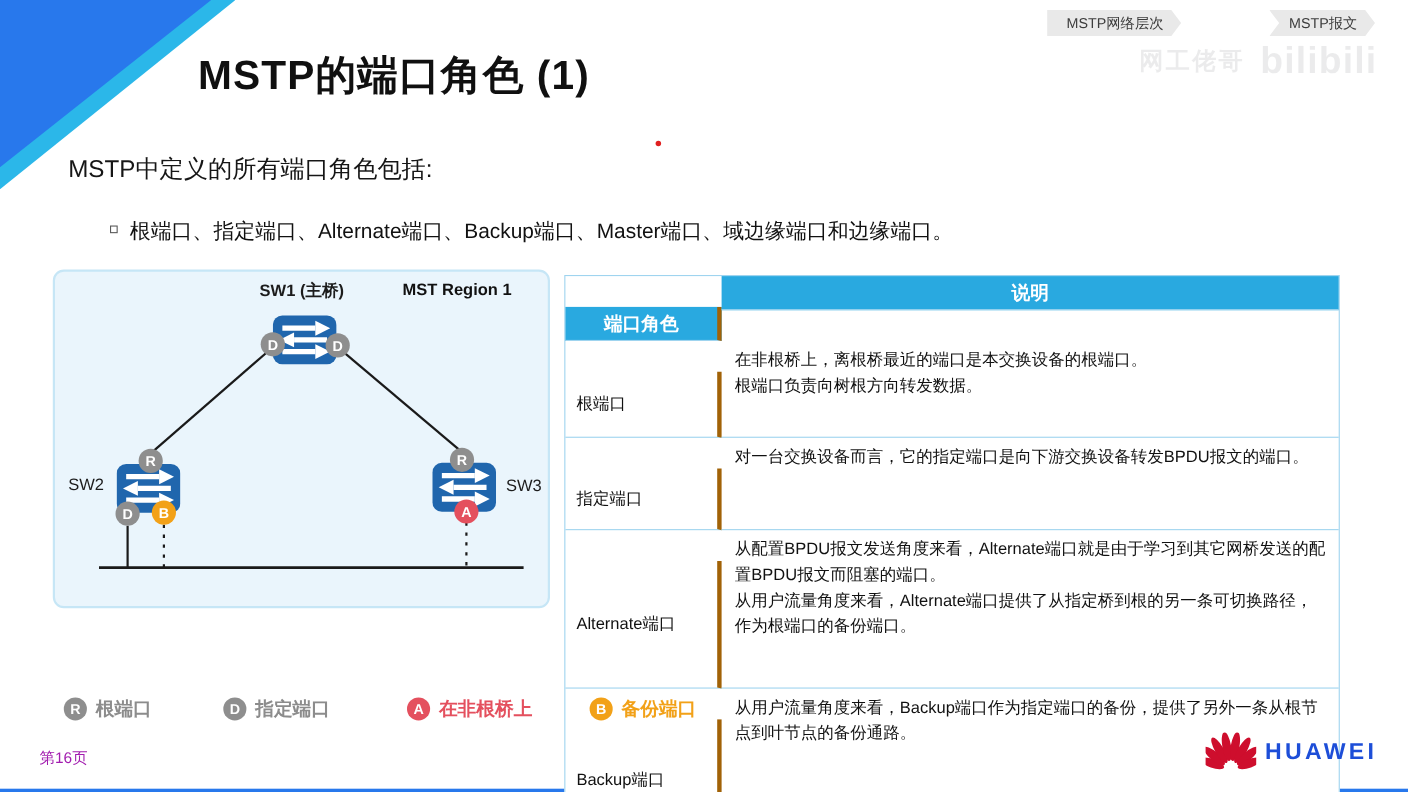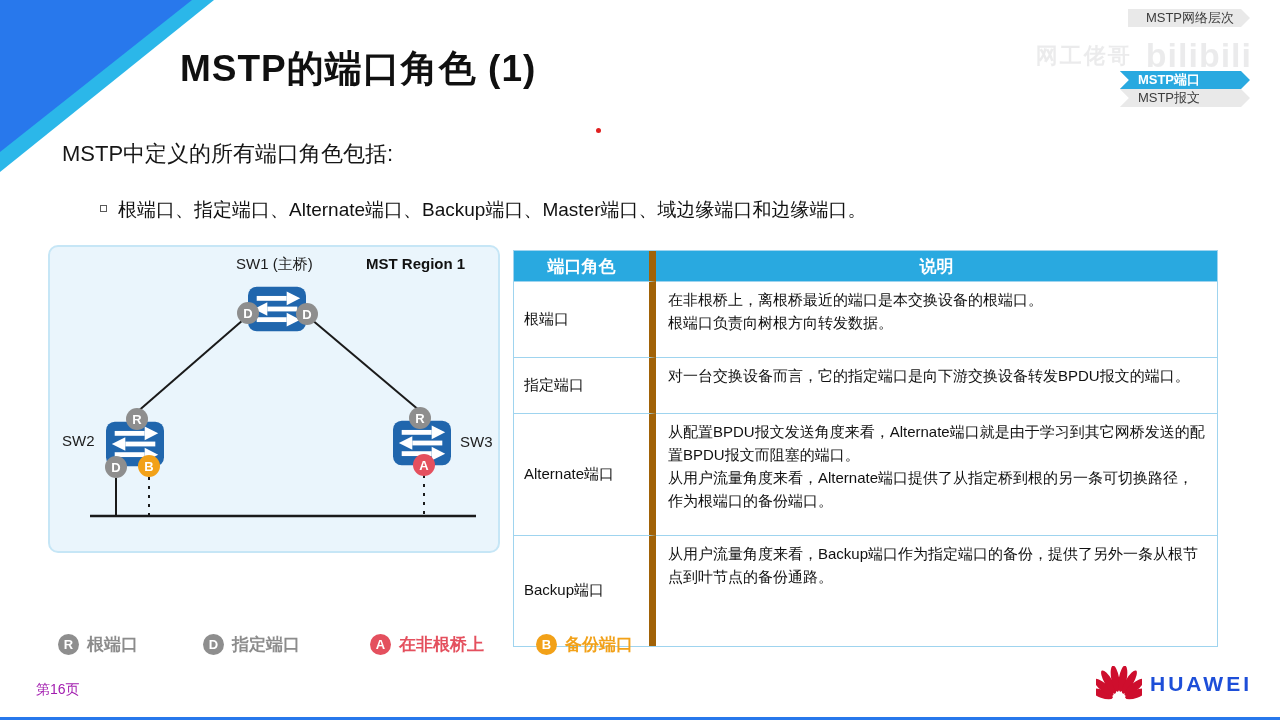--- a/index.html
+++ b/index.html
@@ -8,21 +8,21 @@
     position:relative; overflow:hidden; background:#ffffff;
     font-family:"Liberation Sans","DejaVu Sans",sans-serif; color:#1a1a1a;
   }
   
   .corner-cyan { position:absolute; left:0; top:0; width:214px; height:172px;
     background:#2bb7e9; clip-path:polygon(0 0,214px 0,0 172px); }
   .corner-blue { position:absolute; left:0; top:0; width:192px; height:152px;
     background:#2878ec; clip-path:polygon(0 0,192px 0,0 152px); }
   .bottom-bar { position:absolute; left:0; bottom:0; width:100%; height:3px; background:#2878ec; }
   
-  .breadcrumb { position:absolute; top:9px; right:30px; display:flex; height:24px; font-size:13px;flex-direction:column; }
+  .breadcrumb { position:absolute; top:9px; right:30px; display:flex; height:24px; font-size:13px; }
   .crumb { display:flex; align-items:center; padding:0 16px 0 18px; background:#e9e9e9; color:#3c3c3c;
     margin-left:-8px; white-space:nowrap;
     clip-path:polygon(0 0,calc(100% - 9px) 0,100% 50%,calc(100% - 9px) 100%,0 100%,9px 50%); }
   .crumb:first-child { margin-left:0; clip-path:polygon(0 0,calc(100% - 9px) 0,100% 50%,calc(100% - 9px) 100%,0 100%); }
   .crumb.active { background:#29a9e0; color:#fff; font-weight:bold;margin-top:44px; }
   
   .watermark { position:absolute; top:36px; right:28px; display:flex; align-items:center; gap:14px;
     opacity:.10; color:#44484c; pointer-events:none; }
   .watermark .wm-cn { font-size:22px; font-weight:800; letter-spacing:2px; }
   .watermark .wm-logo { font-size:34px; font-weight:800; letter-spacing:1px; }
@@ -40,21 +40,21 @@
   .region-label { position:absolute; font-size:15px; font-weight:bold; color:#111; white-space:nowrap; }
   .switch { position:absolute; width:58px; height:46px; }
   .badge { position:absolute; width:22px; height:22px; border-radius:50%;
     display:flex; align-items:center; justify-content:center;
     color:#fff; font-size:13px; font-weight:bold; }
   .badge.gray { background:#8e8e8e; } .badge.orange { background:#f2a118; } .badge.red { background:#e4505e; }
   
   .role-table { position:absolute; left:513px; top:250px; width:705px;
     border:1px solid #9fd4ef; background:#fff; display:grid; grid-template-columns:142px 1fr; }
   .cell { border-bottom:1px solid #9fd4ef; }
-  .cell.col1 { border-right:7px solid #a16207; }
+  .cell.col1 { border-right:4px solid #a16207;margin-top:28px; }
   .thead { background:#29a9e0; color:#fff; font-weight:bold; font-size:17px;
     display:flex; align-items:center; justify-content:center; height:31px; }
   .role-cell { display:flex; align-items:center; padding-left:10px; font-size:15px; color:#111; }
   .desc-cell { padding:6px 12px 22px 12px; font-size:15px; line-height:1.55; color:#111; }
   .desc-cell p { margin:0; }
   .h60  { min-height:60px; } .h56 { min-height:56px; } .h116 { min-height:116px; } .h110 { min-height:110px; }
   .lastrow { border-bottom:none; }
   
   .legend-item { position:absolute; top:633px; display:flex; align-items:center; gap:8px; }
   .legend-dot { width:21px; height:21px; border-radius:50%; display:flex; align-items:center; justify-content:center;
@@ -97,21 +97,21 @@
 <div class="diagram">
   <svg class="net-lines" width="452" height="308" viewBox="0 0 452 308">
     <line x1="193" y1="73" x2="86" y2="166" stroke="#1a1a1a" stroke-width="2"></line>
     <line x1="261" y1="72" x2="370" y2="164" stroke="#1a1a1a" stroke-width="2"></line>
     <line x1="40" y1="269" x2="426" y2="269" stroke="#1a1a1a" stroke-width="2.5"></line>
     <line x1="66" y1="231" x2="66" y2="269" stroke="#1a1a1a" stroke-width="2"></line>
     <line x1="99" y1="230" x2="99" y2="269" stroke="#1a1a1a" stroke-width="2" stroke-dasharray="3 6"></line>
     <line x1="374" y1="228" x2="374" y2="269" stroke="#1a1a1a" stroke-width="2" stroke-dasharray="3 6"></line>
   </svg>
 
-  <div class="dev-label" style="left:186px; top:8px;">SW1 (主桥)</div>
+  <div class="dev-label" style="left:186px; top:8px;font-weight:bold;">SW1 (主桥)</div>
   <div class="region-label" style="left:316px; top:8px;">MST Region 1</div>
 
   <svg class="switch" style="left:198px; top:39px;" viewBox="0 0 60 46">
     <rect x="0" y="0" width="60" height="46" rx="9" fill="#2066ad"></rect>
     <line x1="9" y1="12" x2="40" y2="12" stroke="#fff" stroke-width="5"></line>
       <polygon points="40,5 54,12 40,19" fill="#fff"></polygon>
     <line x1="51" y1="23" x2="20" y2="23" stroke="#fff" stroke-width="5"></line>
       <polygon points="20,16 6,23 20,30" fill="#fff"></polygon>
     <line x1="9" y1="34" x2="40" y2="34" stroke="#fff" stroke-width="5"></line>
       <polygon points="40,27 54,34 40,41" fill="#fff"></polygon>

